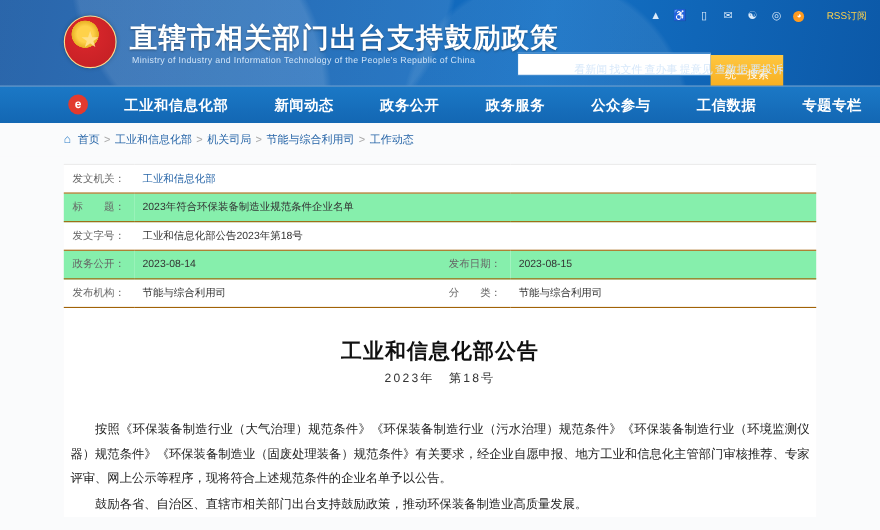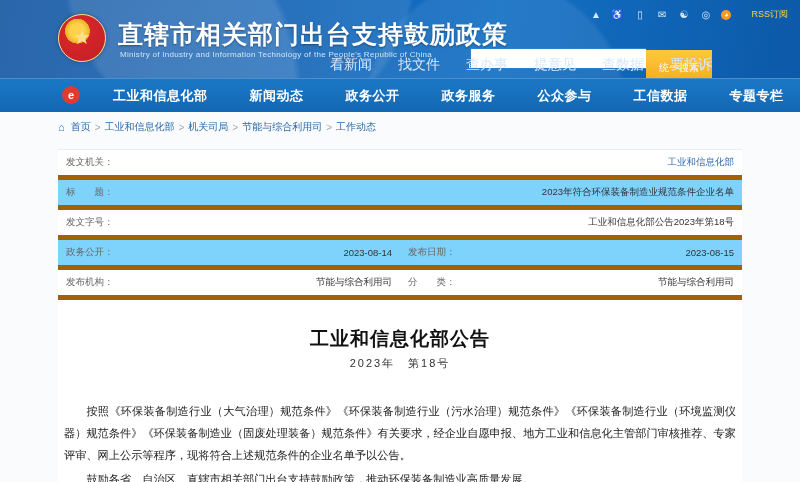--- a/index.html
+++ b/index.html
@@ -89,22 +89,22 @@
   }
   .searchbtn {
     width: 66px; height: 36px;
     background: linear-gradient(#ffc740, #f5a91b);
     color: #fff; font-size: 10px;
     display: flex; align-items: center; justify-content: center;
     cursor: pointer; border: none; margin-top: 20px;
   }
   .quicklinks {
     position: absolute; right: 88px; top: 56px;
-    display: flex; gap: 26px;
-    color: #d7e8fa; font-size: 14px;
+    display: flex; gap: 2px;
+    color: #d7e8fa; font-size: 10px;
   }
   .quicklinks span { cursor: pointer; }
 
   
   .nav {
     height: 34px;
     background: linear-gradient(#1b78c6, #1367b3);
     border-top: 1px solid rgba(255,255,255,.25);
     display: flex; align-items: center;
     position: relative;
@@ -141,28 +141,28 @@
   .breadcrumb .sep { color: #aaa; }
 
   .doc {
     margin: 7px 58px 0 58px;
     background: #fff;
     padding: 0;
   }
 
   
   .meta { width: 100%; border-collapse: collapse; font-size: 9.5px; color: #444; }
-  .meta tr { border-bottom: 5px solid #a16207; text-align: right; }
+  .meta tr { border-bottom: 1px solid #a16207; }
   .meta tr:first-child { border-top: 1px solid #ececec; }
   .meta td { padding: 6px 8px; vertical-align: middle; }
   .meta .lbl { color: #666; width: 62px; white-space: nowrap; }
   .meta .lbl2 { color: #666; width: 58px; white-space: nowrap; }
   .meta .val { color: #333; }
   .meta .val a { color: #2866a8; text-decoration: none; }
-  .meta tr.alt { background: #7dd3fc; }
+  .meta tr.alt { background: #86efac; }
 
   .doc-title {
     text-align: center;
     font-size: 19px;
     font-weight: bold;
     color: #111;
     margin-top: 26px;
     font-family: "Liberation Serif", serif;
     letter-spacing: 1px;
   }

